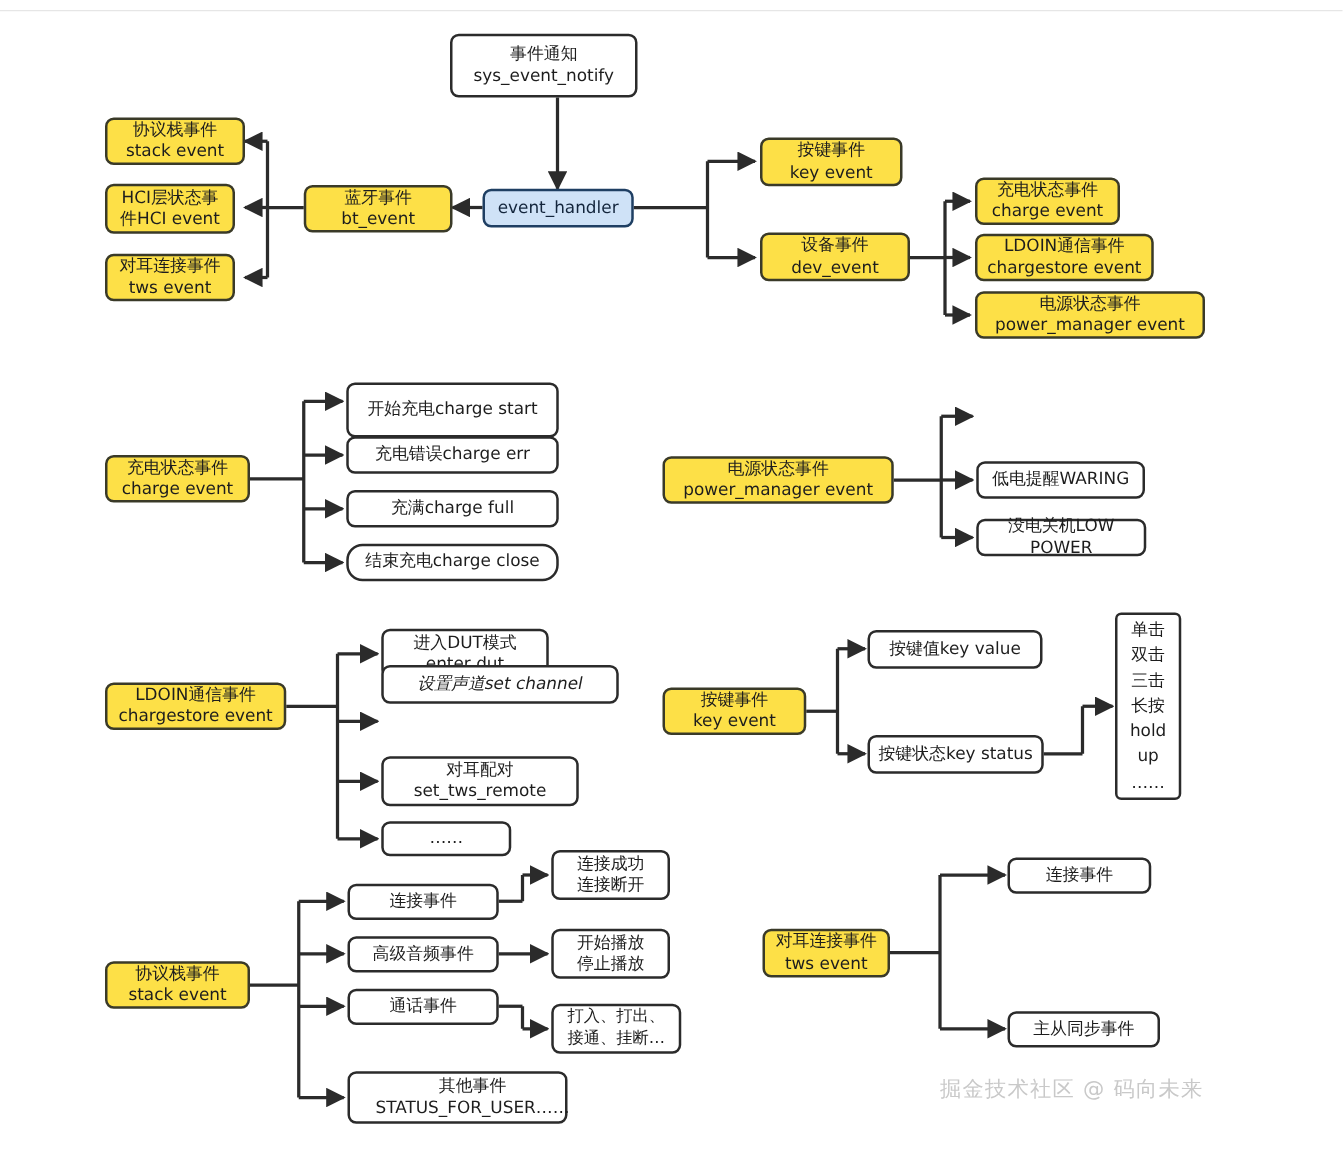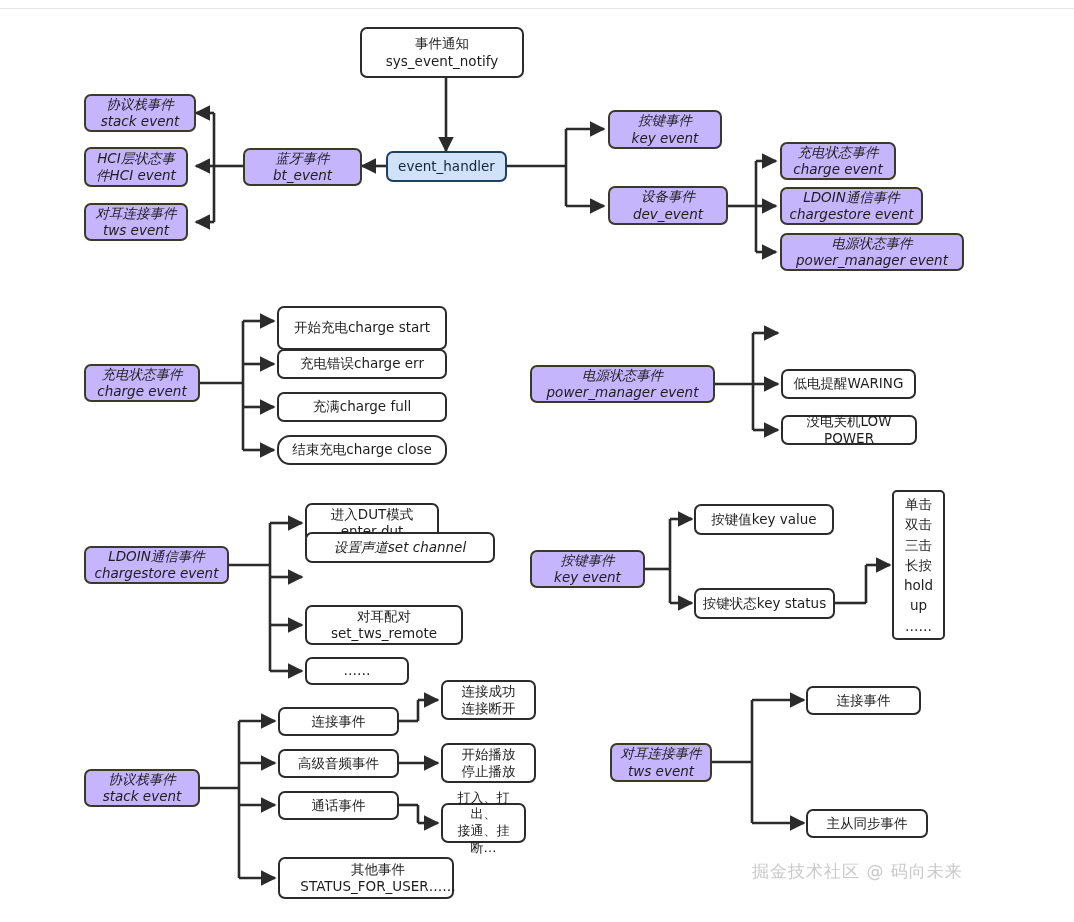--- a/index.html
+++ b/index.html
@@ -23,21 +23,21 @@
     text-align:center;
     border:2px solid #2b2b2b;
     border-radius:7px;
     background:#ffffff;
     color:#1d1d1d;
     font-size:13.5px;
     line-height:1.28;
     padding:2px 4px;
     white-space:pre-line;
   }
-  .node.yellow{background:#c4b5fd;border-color:#3a3a28;font-style:italic;}
+  .node.yellow{background:#fde047;border-color:#3a3a28;}
   .node.blue{background:#cfe2f7;border-color:#1f3f63;color:#13253c;}
   .node.small{font-size:13px;}
   .node.vert{
     font-size:13.5px;line-height:1.5;
     border-radius:5px;
   }
   .watermark{
     position:absolute;
     left:752px;top:860px;
     font-size:17px;
@@ -154,21 +154,21 @@
 
       <g marker-end="none">
         <path d="M712,762 L752,762"></path>
         <path d="M752,700 L752,823"></path>
       </g>
       <path d="M752,700 L804,700"></path>
       <path d="M752,823 L804,823"></path>
     </g>
   </svg>
 
-  <div class="node" style="left:360px;top:27px;width:164px;height:51px;">事件通知
+  <div class="node" style="left:360px;top:27px;width:150px;height:51px;">事件通知
 sys_event_notify</div>
 
   <div class="node blue" style="left:386px;top:151px;width:121px;height:31px;">event_handler</div>
 
   <div class="node yellow" style="left:243px;top:148px;width:119px;height:38px;">蓝牙事件
 bt_event</div>
 
   <div class="node yellow" style="left:84px;top:94px;width:112px;height:38px;">协议栈事件
 stack event</div>
 
@@ -236,21 +236,21 @@
 
   <div class="node" style="left:278px;top:707px;width:121px;height:29px;">连接事件</div>
   <div class="node" style="left:441px;top:680px;width:95px;height:40px;">连接成功
 连接断开</div>
 
   <div class="node" style="left:278px;top:749px;width:121px;height:29px;">高级音频事件</div>
   <div class="node" style="left:441px;top:743px;width:95px;height:40px;">开始播放
 停止播放</div>
 
   <div class="node" style="left:278px;top:791px;width:121px;height:29px;">通话事件</div>
-  <div class="node small" style="left:441px;top:803px;width:85px;height:40px;">打入、打出、
+  <div class="node small" style="left:441px;top:803px;width:104px;height:40px;">打入、打出、
 接通、挂断…</div>
 
   <div class="node" style="left:278px;top:857px;width:176px;height:42px;padding-left:28px;">其他事件
 STATUS_FOR_USER……</div>
 
   <div class="node yellow" style="left:610px;top:743px;width:102px;height:39px;">对耳连接事件
 tws event</div>
 
   <div class="node" style="left:806px;top:686px;width:115px;height:29px;">连接事件</div>
   <div class="node" style="left:806px;top:809px;width:122px;height:29px;">主从同步事件</div>

